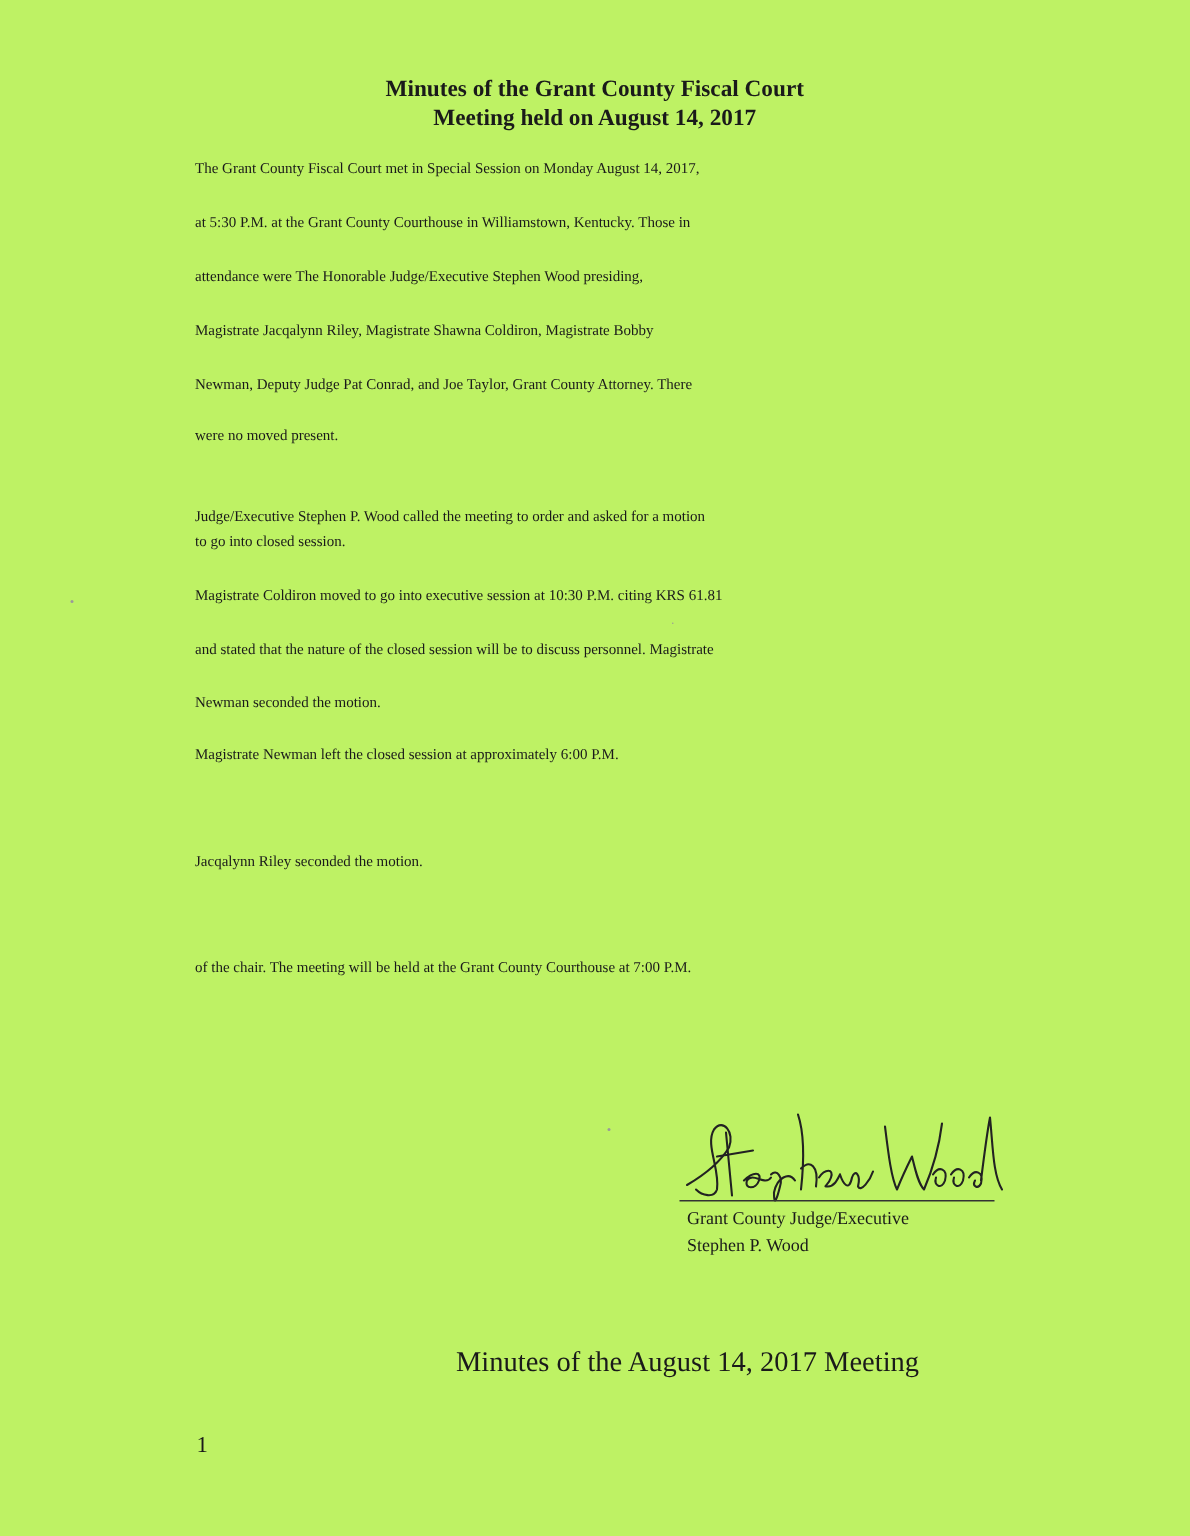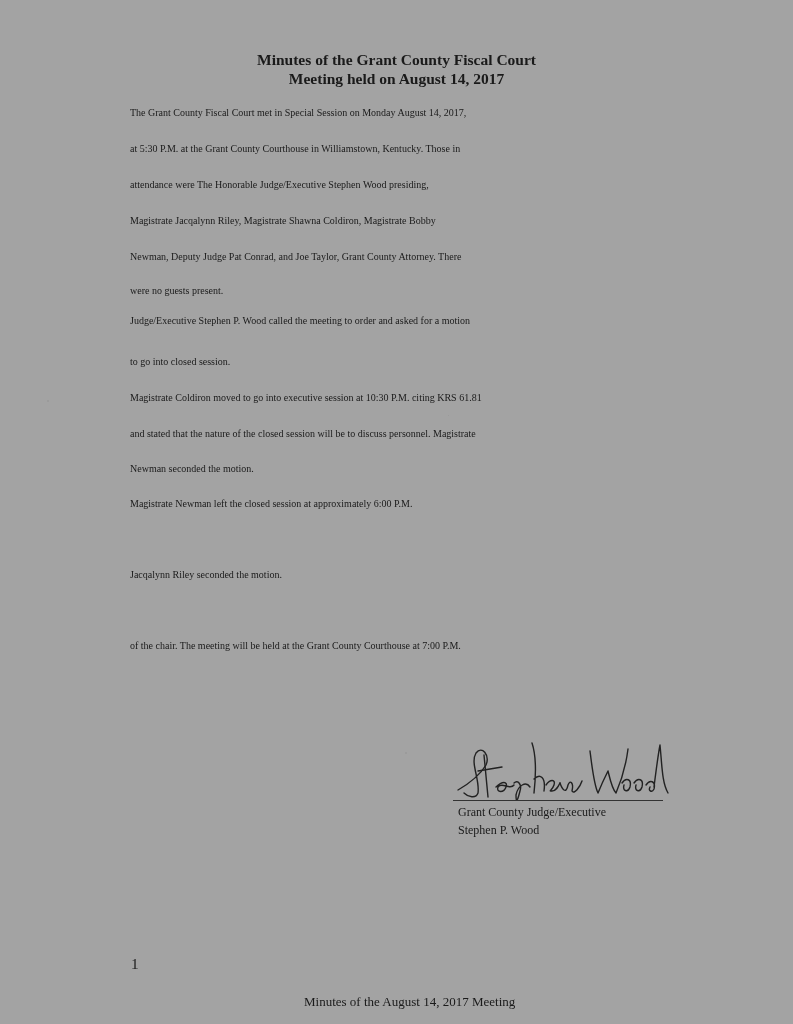--- a/index.html
+++ b/index.html
@@ -1,44 +1,44 @@
 <!DOCTYPE html>
 <html><head>
   <meta charset="utf-8">
   <style>
     html, body { margin: 0; padding: 0; background: #ffffff; }
     body { width: 793px; height: 1024px; position: relative; overflow: hidden;
            font-family: "Liberation Serif", "DejaVu Serif", serif; color: #1a1a1a; }
-    .page { position: absolute; left: 0; top: 0; width: 793px; height: 1024px; background: #a3a3a3; }
+    .page { position: absolute; left: 0; top: 0; width: 793px; height: 1024px; background: #bef264; }
     .title { position: absolute; left: 0; width: 793px; text-align: center; font-weight: bold;
              font-size: 15.5px; line-height: 18px; }
     .title.l1 { top: 51px; }
     .title.l2 { top: 70px; }
     .line { position: absolute; left: 130px; font-size: 10px; line-height: 18px; white-space: nowrap; }
     .sig-svg { position: absolute; left: 450px; top: 735px; width: 230px; height: 70px; }
     .sig-rule { position: absolute; left: 453px; top: 800px; width: 210px; height: 1px; background: #333; }
     .sig-text { position: absolute; left: 458px; font-size: 12px; line-height: 18px; white-space: nowrap; }
     .footer-num { position: absolute; left: 131px; top: 955px; font-size: 15.2px; line-height: 18px; }
-    .footer-text { position: absolute; left: 304px; top: 993px; font-size: 13px; line-height: 18px; white-space: nowrap; }
+    .footer-text { position: absolute; left: 304px; top: 900px; font-size: 19px; line-height: 18px; white-space: nowrap; }
     .speck { position: absolute; width: 2px; height: 2px; background: #999; border-radius: 1px; }
   </style>
 </head>
 <body>
 
 <div class="page">
   <div class="title l1">Minutes of the Grant County Fiscal Court</div>
   <div class="title l2">Meeting held on August 14, 2017</div>
 
   <div class="line" style="top:104px">The Grant County Fiscal Court met in Special Session on Monday August 14, 2017,</div>
   <div class="line" style="top:140px">at 5:30 P.M. at the Grant County Courthouse in Williamstown, Kentucky. Those in</div>
   <div class="line" style="top:212px">Magistrate Jacqalynn Riley, Magistrate Shawna Coldiron, Magistrate Bobby</div>
   <div class="line" style="top:176px">attendance were The Honorable Judge/Executive Stephen Wood presiding,</div>
   <div class="line" style="top:248px">Newman, Deputy Judge Pat Conrad, and Joe Taylor, Grant County Attorney. There</div>
-  <div class="line" style="top:282px">were no guests present.</div>
-  <div class="line" style="top:312px">Judge/Executive Stephen P. Wood called the meeting to order and asked for a motion</div>
+  <div class="line" style="top:282px">were no moved present.</div>
+  <div class="line" style="top:336px">Judge/Executive Stephen P. Wood called the meeting to order and asked for a motion</div>
   <div class="line" style="top:353px">to go into closed session.</div>
   <div class="line" style="top:389px">Magistrate Coldiron moved to go into executive session at 10:30 P.M. citing KRS 61.81</div>
   <div class="line" style="top:460px">Newman seconded the motion.</div>
   <div class="line" style="top:425px">and stated that the nature of the closed session will be to discuss personnel. Magistrate</div>
   <div class="line" style="top:495px">Magistrate Newman left the closed session at approximately 6:00 P.M.</div>
   <div class="line" style="top:566px">Jacqalynn Riley seconded the motion.</div>
   <div class="line" style="top:637px">of the chair. The meeting will be held at the Grant County Courthouse at 7:00 P.M.</div>
 
   <svg class="sig-svg" viewBox="0 0 230 70">
     <g fill="none" stroke="#222" stroke-width="1.4" stroke-linecap="round" stroke-linejoin="round">

